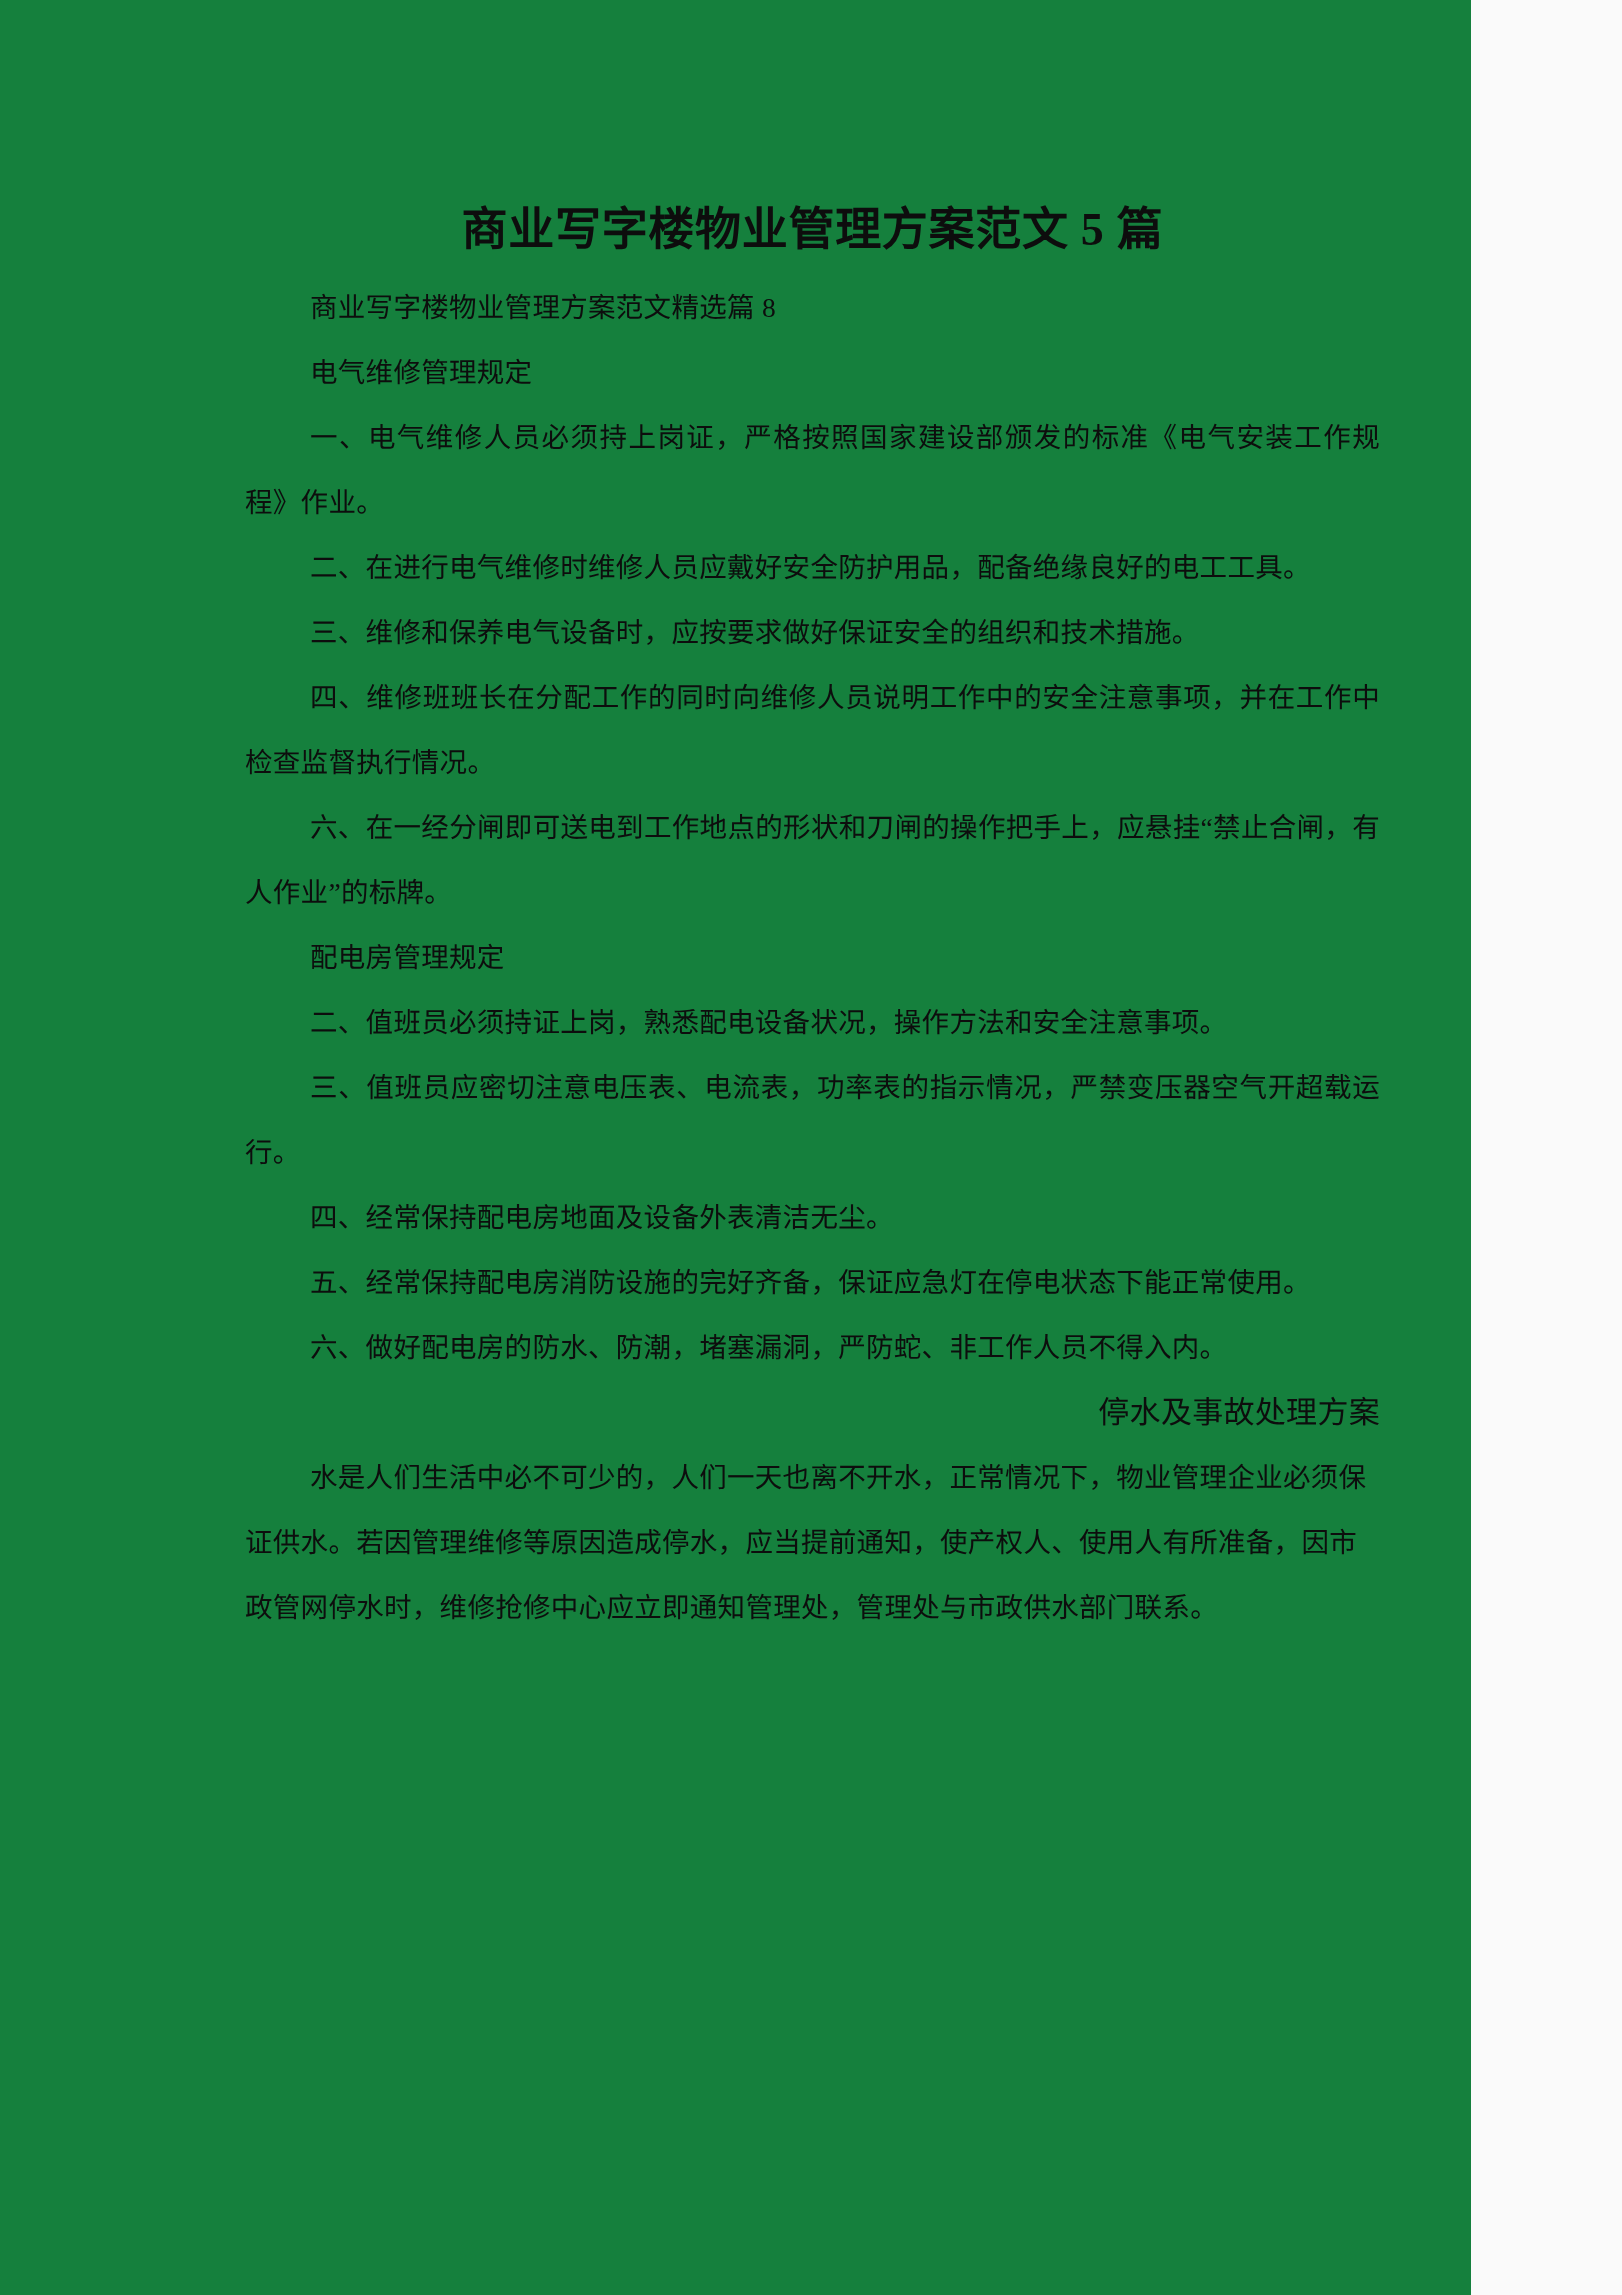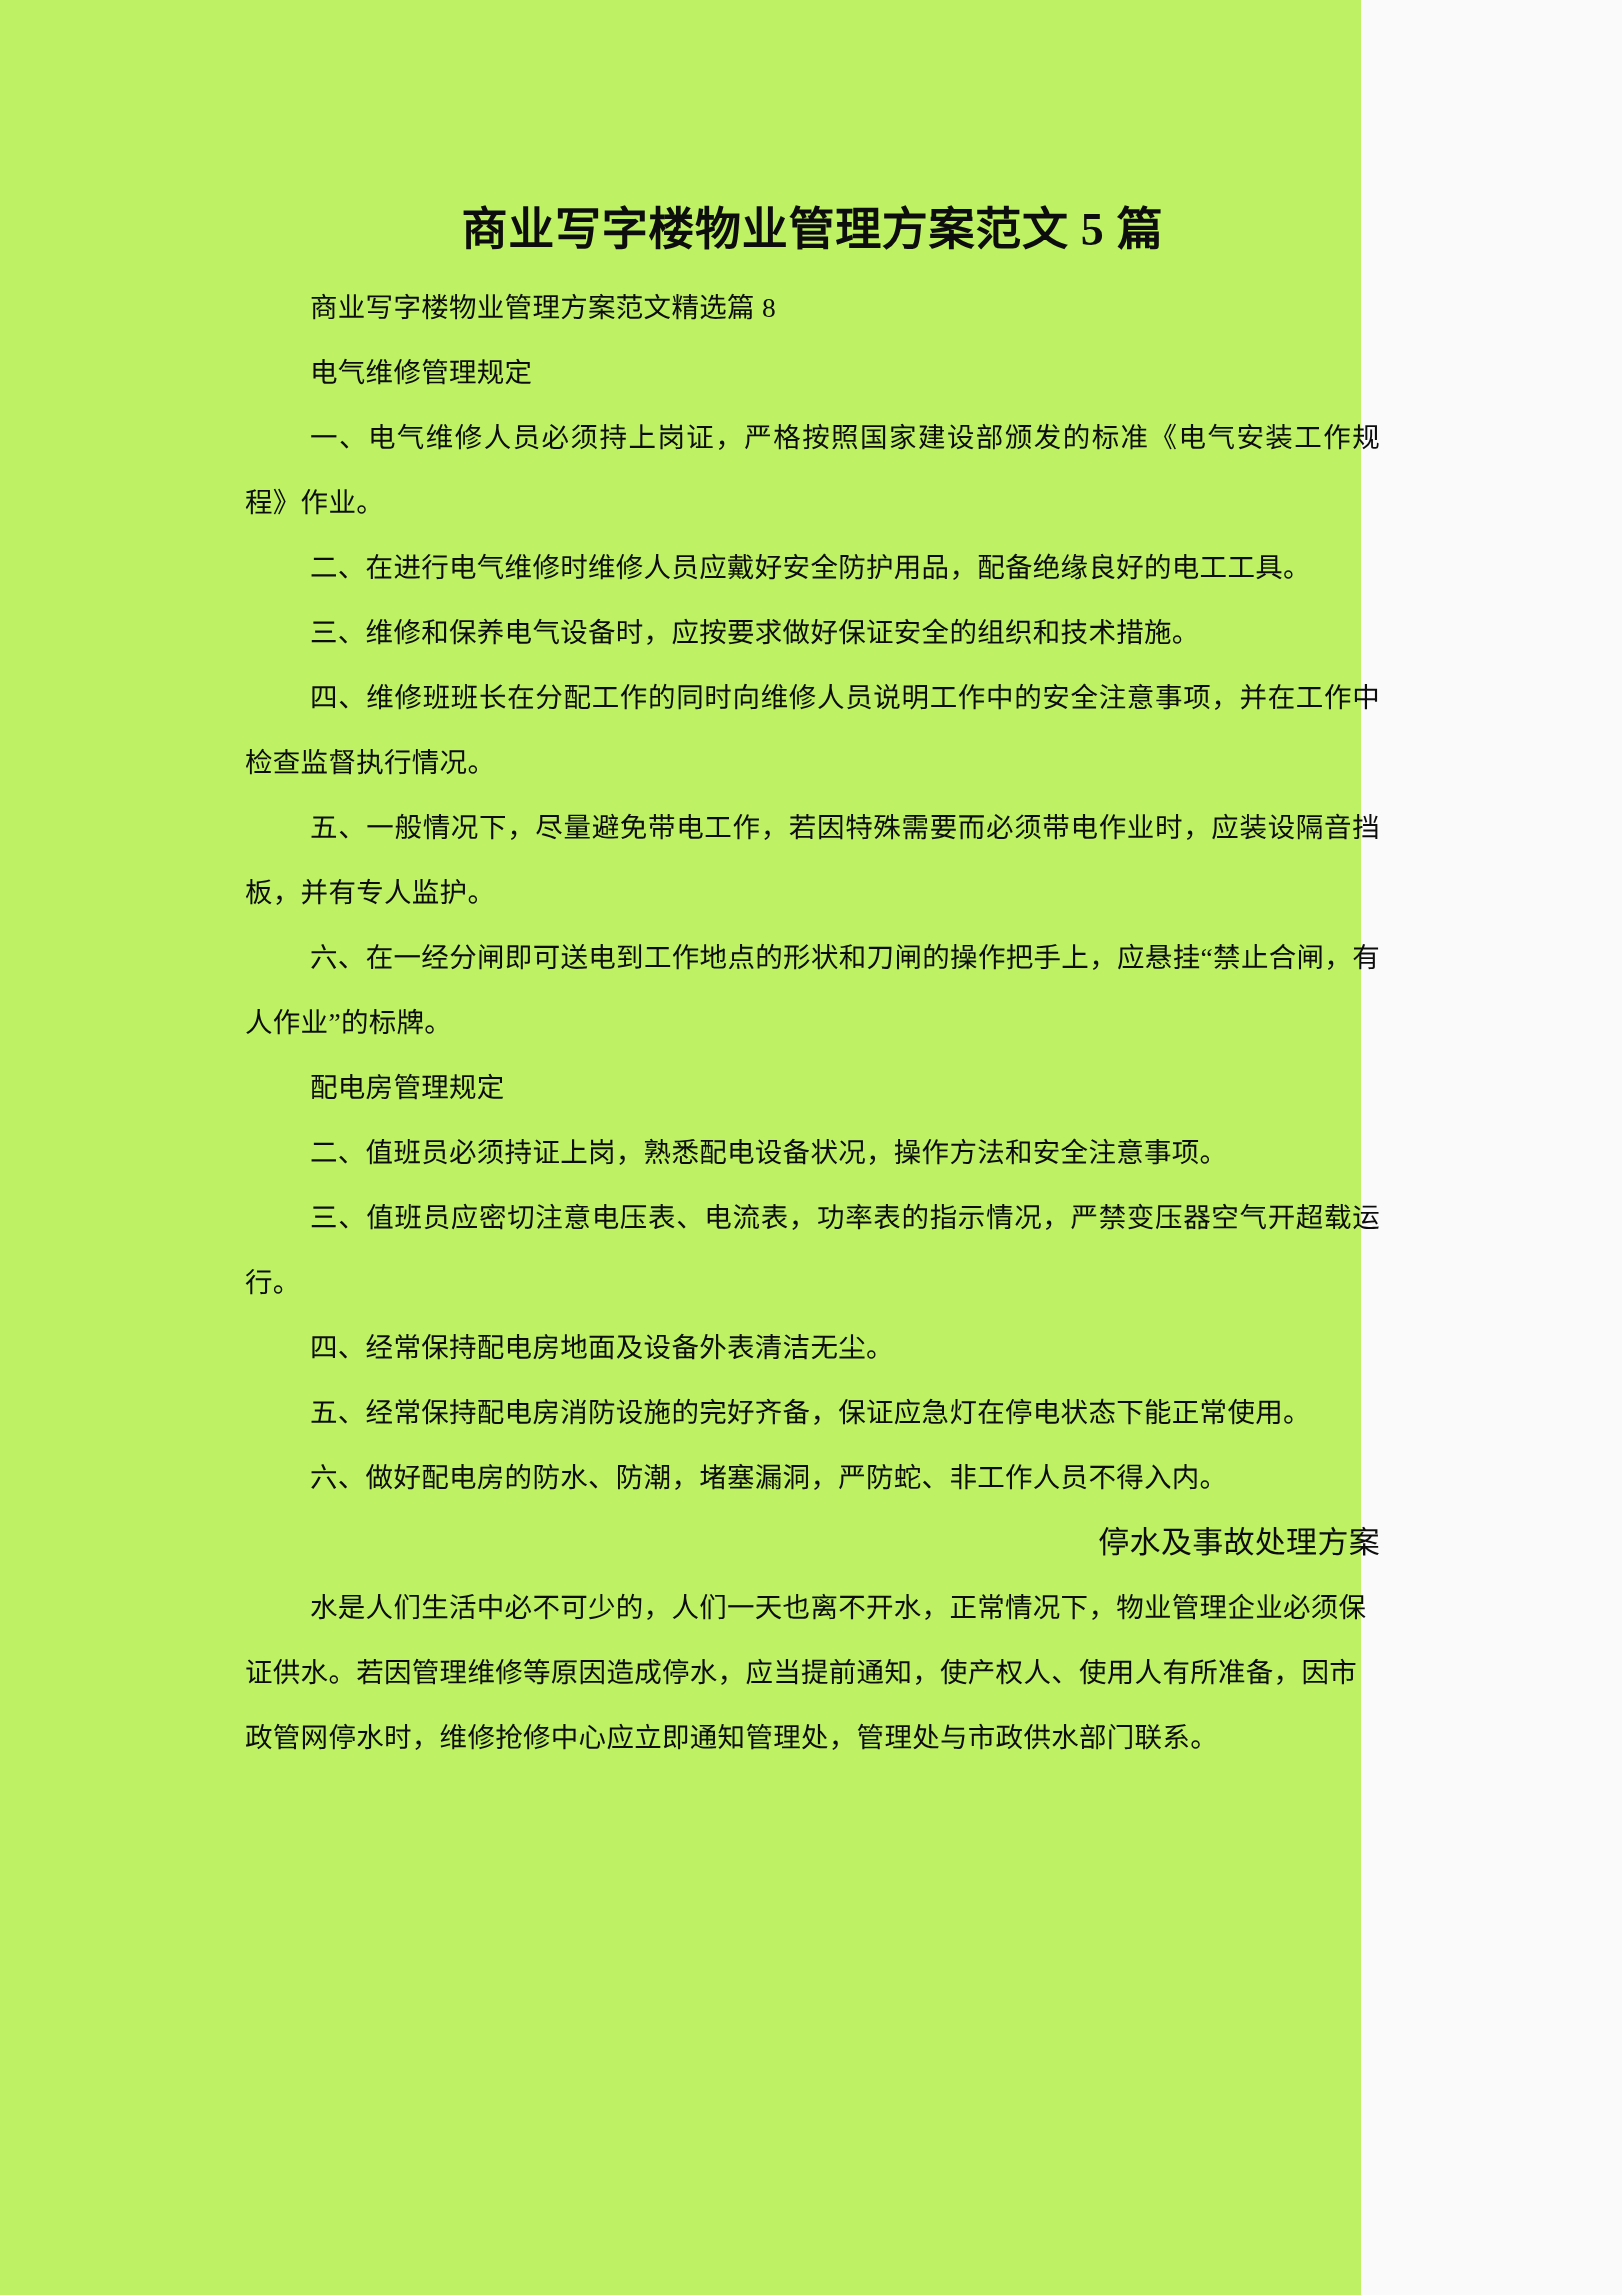--- a/index.html
+++ b/index.html
@@ -12,24 +12,24 @@
     height: 2295px;
     background: #fafafa;
     font-family: "Liberation Serif", "DejaVu Serif", serif;
     color: #0d0d0d;
     -webkit-font-smoothing: antialiased;
     overflow: hidden;
   }
 
   .page {
     position: relative;
-    width: 1361px;
+    width: 1471px;
     height: 2295px;
     box-sizing: border-box;
-    background: #bef264;
+    background: #15803d;
     font-family: Liberation Serif, serif;
   }
 
   .content {
     position: absolute;
     left: 245px;
     top: 196px;
     width: 1135px;
   }
 
@@ -85,21 +85,20 @@
 <div class="page">
   <div class="content">
     <h1 class="doc-title">商业写字楼物业管理方案范文 5 篇</h1>
     <div id="blocks">
         <p class="sub-heading">商业写字楼物业管理方案范文精选篇 8</p>
         <p class="sub-heading">电气维修管理规定</p>
         <p class="body-para">一、电气维修人员必须持上岗证，严格按照国家建设部颁发的标准《电气安装工作规程》作业。</p>
         <p class="body-para">二、在进行电气维修时维修人员应戴好安全防护用品，配备绝缘良好的电工工具。</p>
         <p class="body-para">三、维修和保养电气设备时，应按要求做好保证安全的组织和技术措施。</p>
         <p class="body-para">四、维修班班长在分配工作的同时向维修人员说明工作中的安全注意事项，并在工作中检查监督执行情况。</p>
-        <p class="body-para">五、一般情况下，尽量避免带电工作，若因特殊需要而必须带电作业时，应装设隔音挡板，并有专人监护。</p>
         <p class="body-para">六、在一经分闸即可送电到工作地点的形状和刀闸的操作把手上，应悬挂“禁止合闸，有人作业”的标牌。</p>
         <p class="sub-heading">配电房管理规定</p>
         <p class="body-para">二、值班员必须持证上岗，熟悉配电设备状况，操作方法和安全注意事项。</p>
         <p class="body-para">三、值班员应密切注意电压表、电流表，功率表的指示情况，严禁变压器空气开超载运行。</p>
         <p class="body-para">四、经常保持配电房地面及设备外表清洁无尘。</p>
         <p class="body-para">五、经常保持配电房消防设施的完好齐备，保证应急灯在停电状态下能正常使用。</p>
         <p class="body-para">六、做好配电房的防水、防潮，堵塞漏洞，严防蛇、非工作人员不得入内。</p>
         <p class="big-heading">停水及事故处理方案</p>
         <p class="body-para">水是人们生活中必不可少的，人们一天也离不开水，正常情况下，物业管理企业必须保证供水。若因管理维修等原因造成停水，应当提前通知，使产权人、使用人有所准备，因市政管网停水时，维修抢修中心应立即通知管理处，管理处与市政供水部门联系。</p>
       </div>

